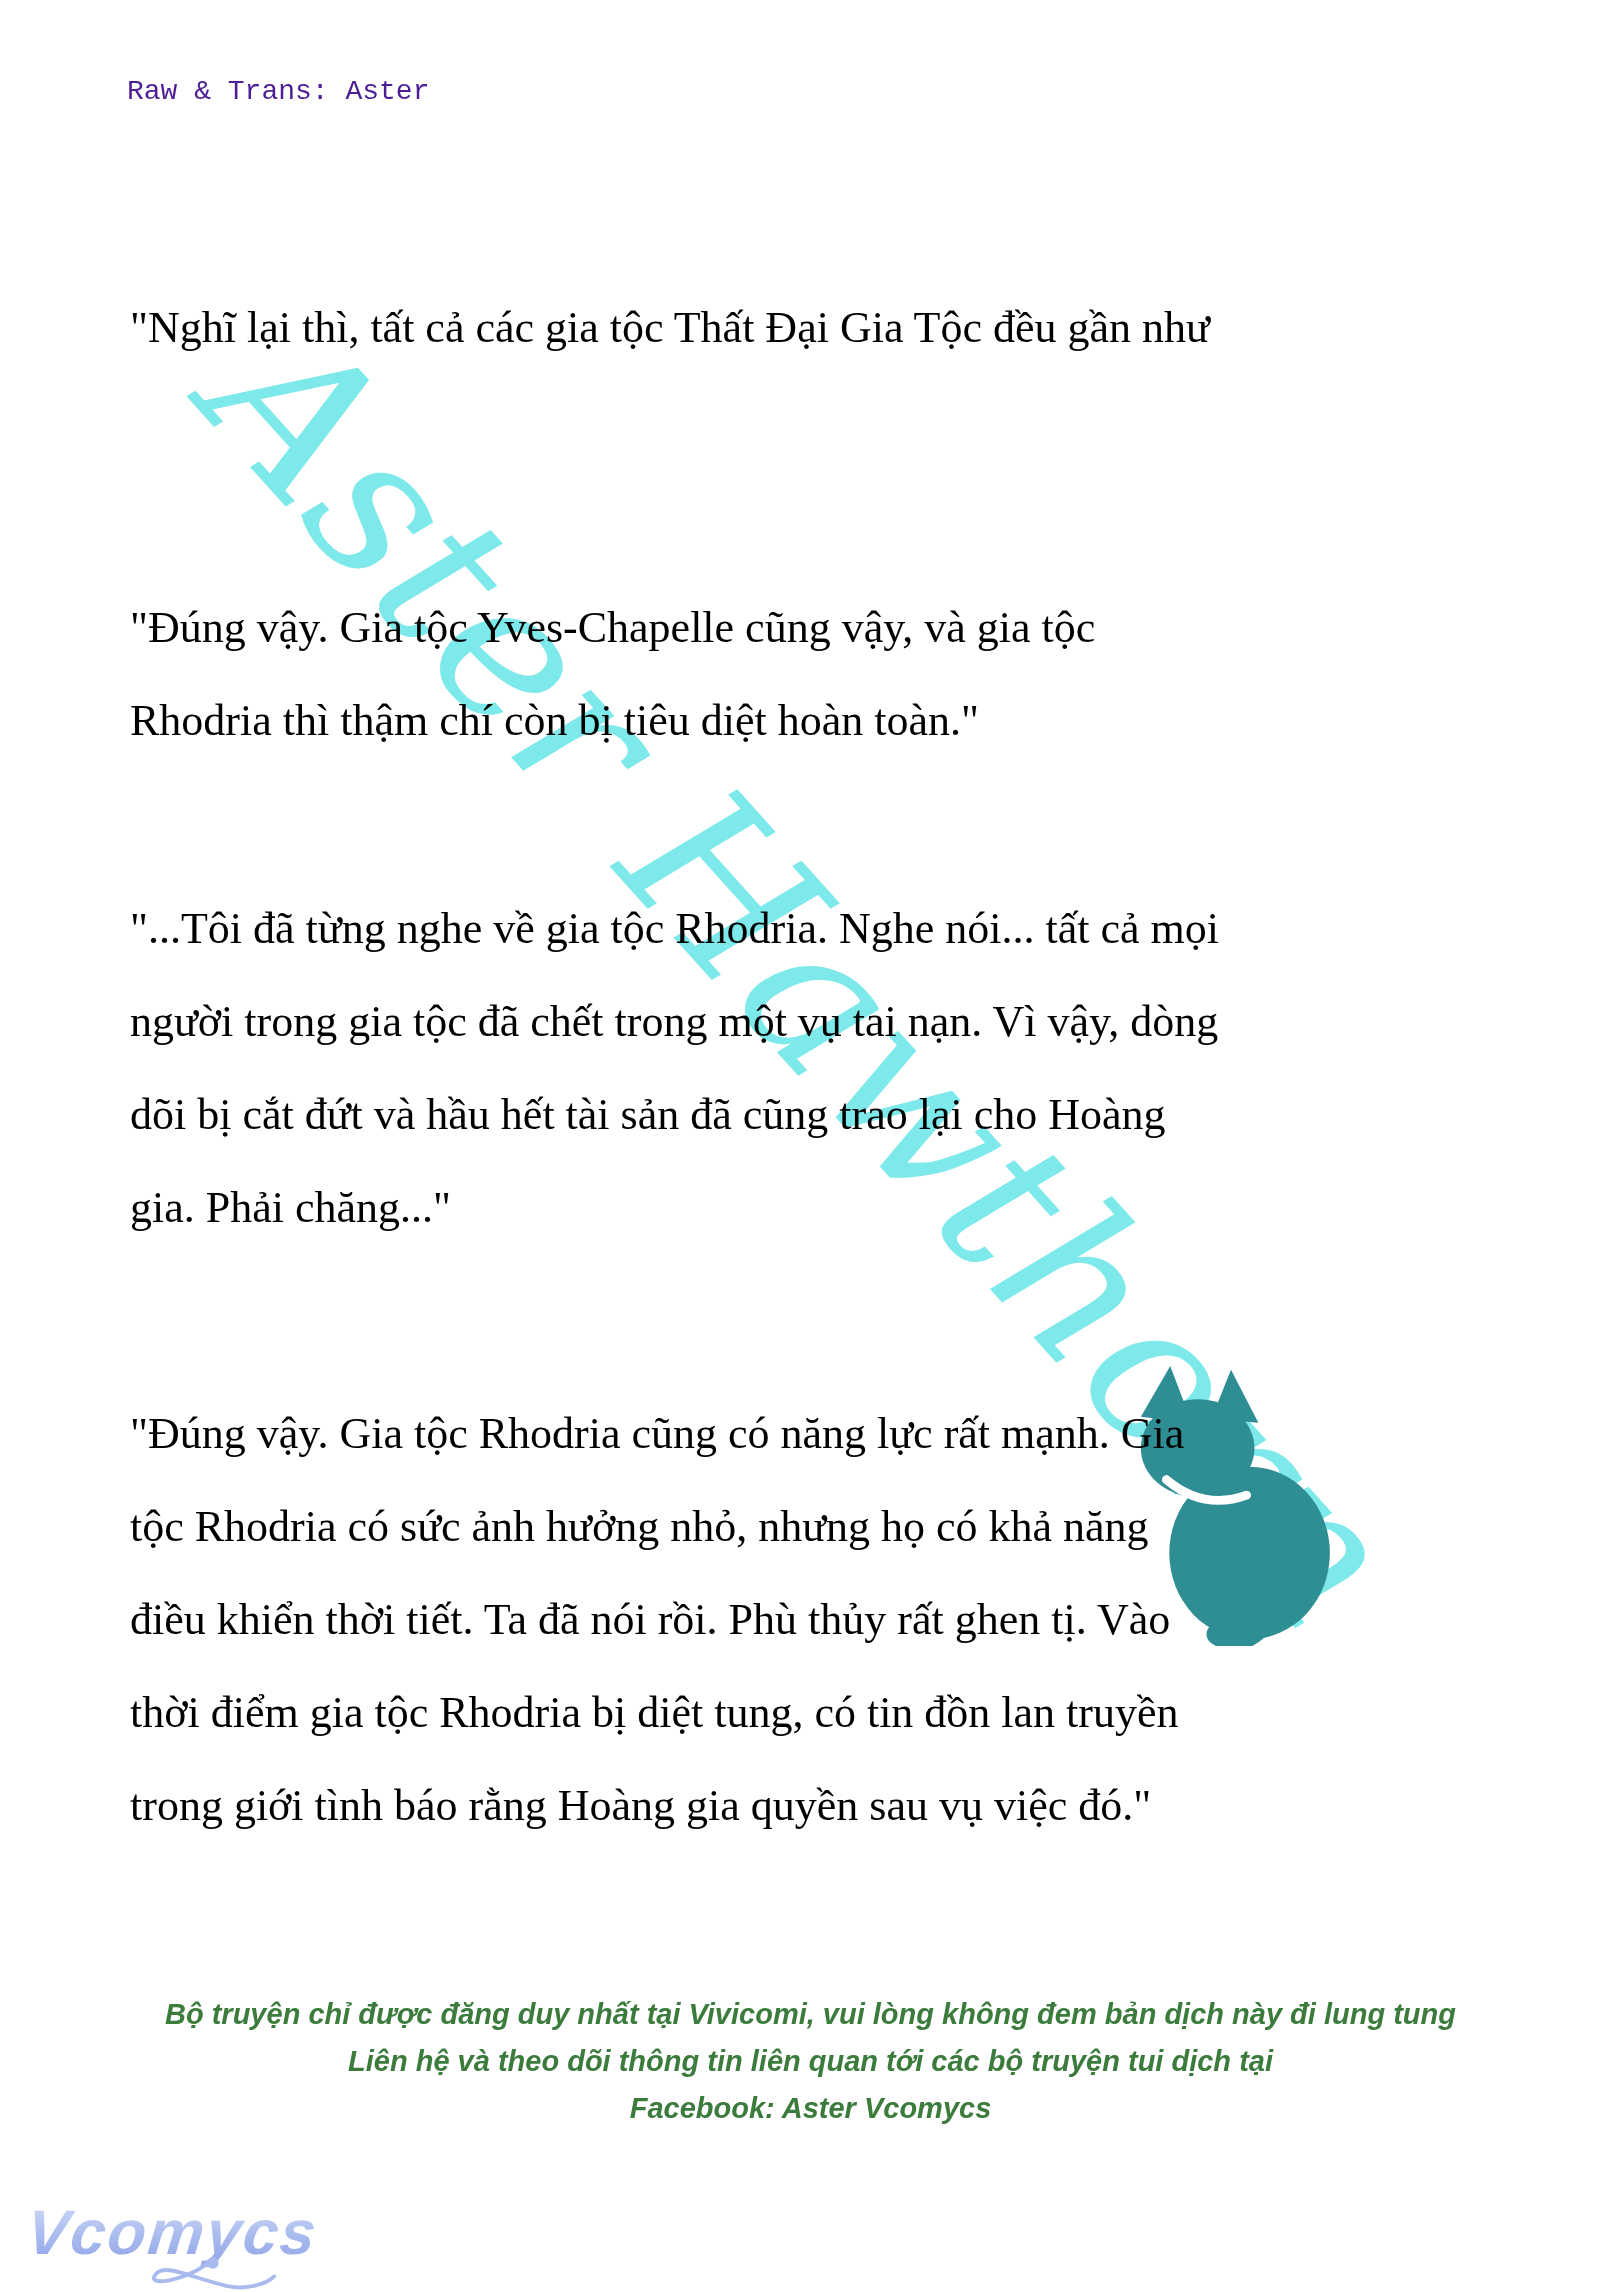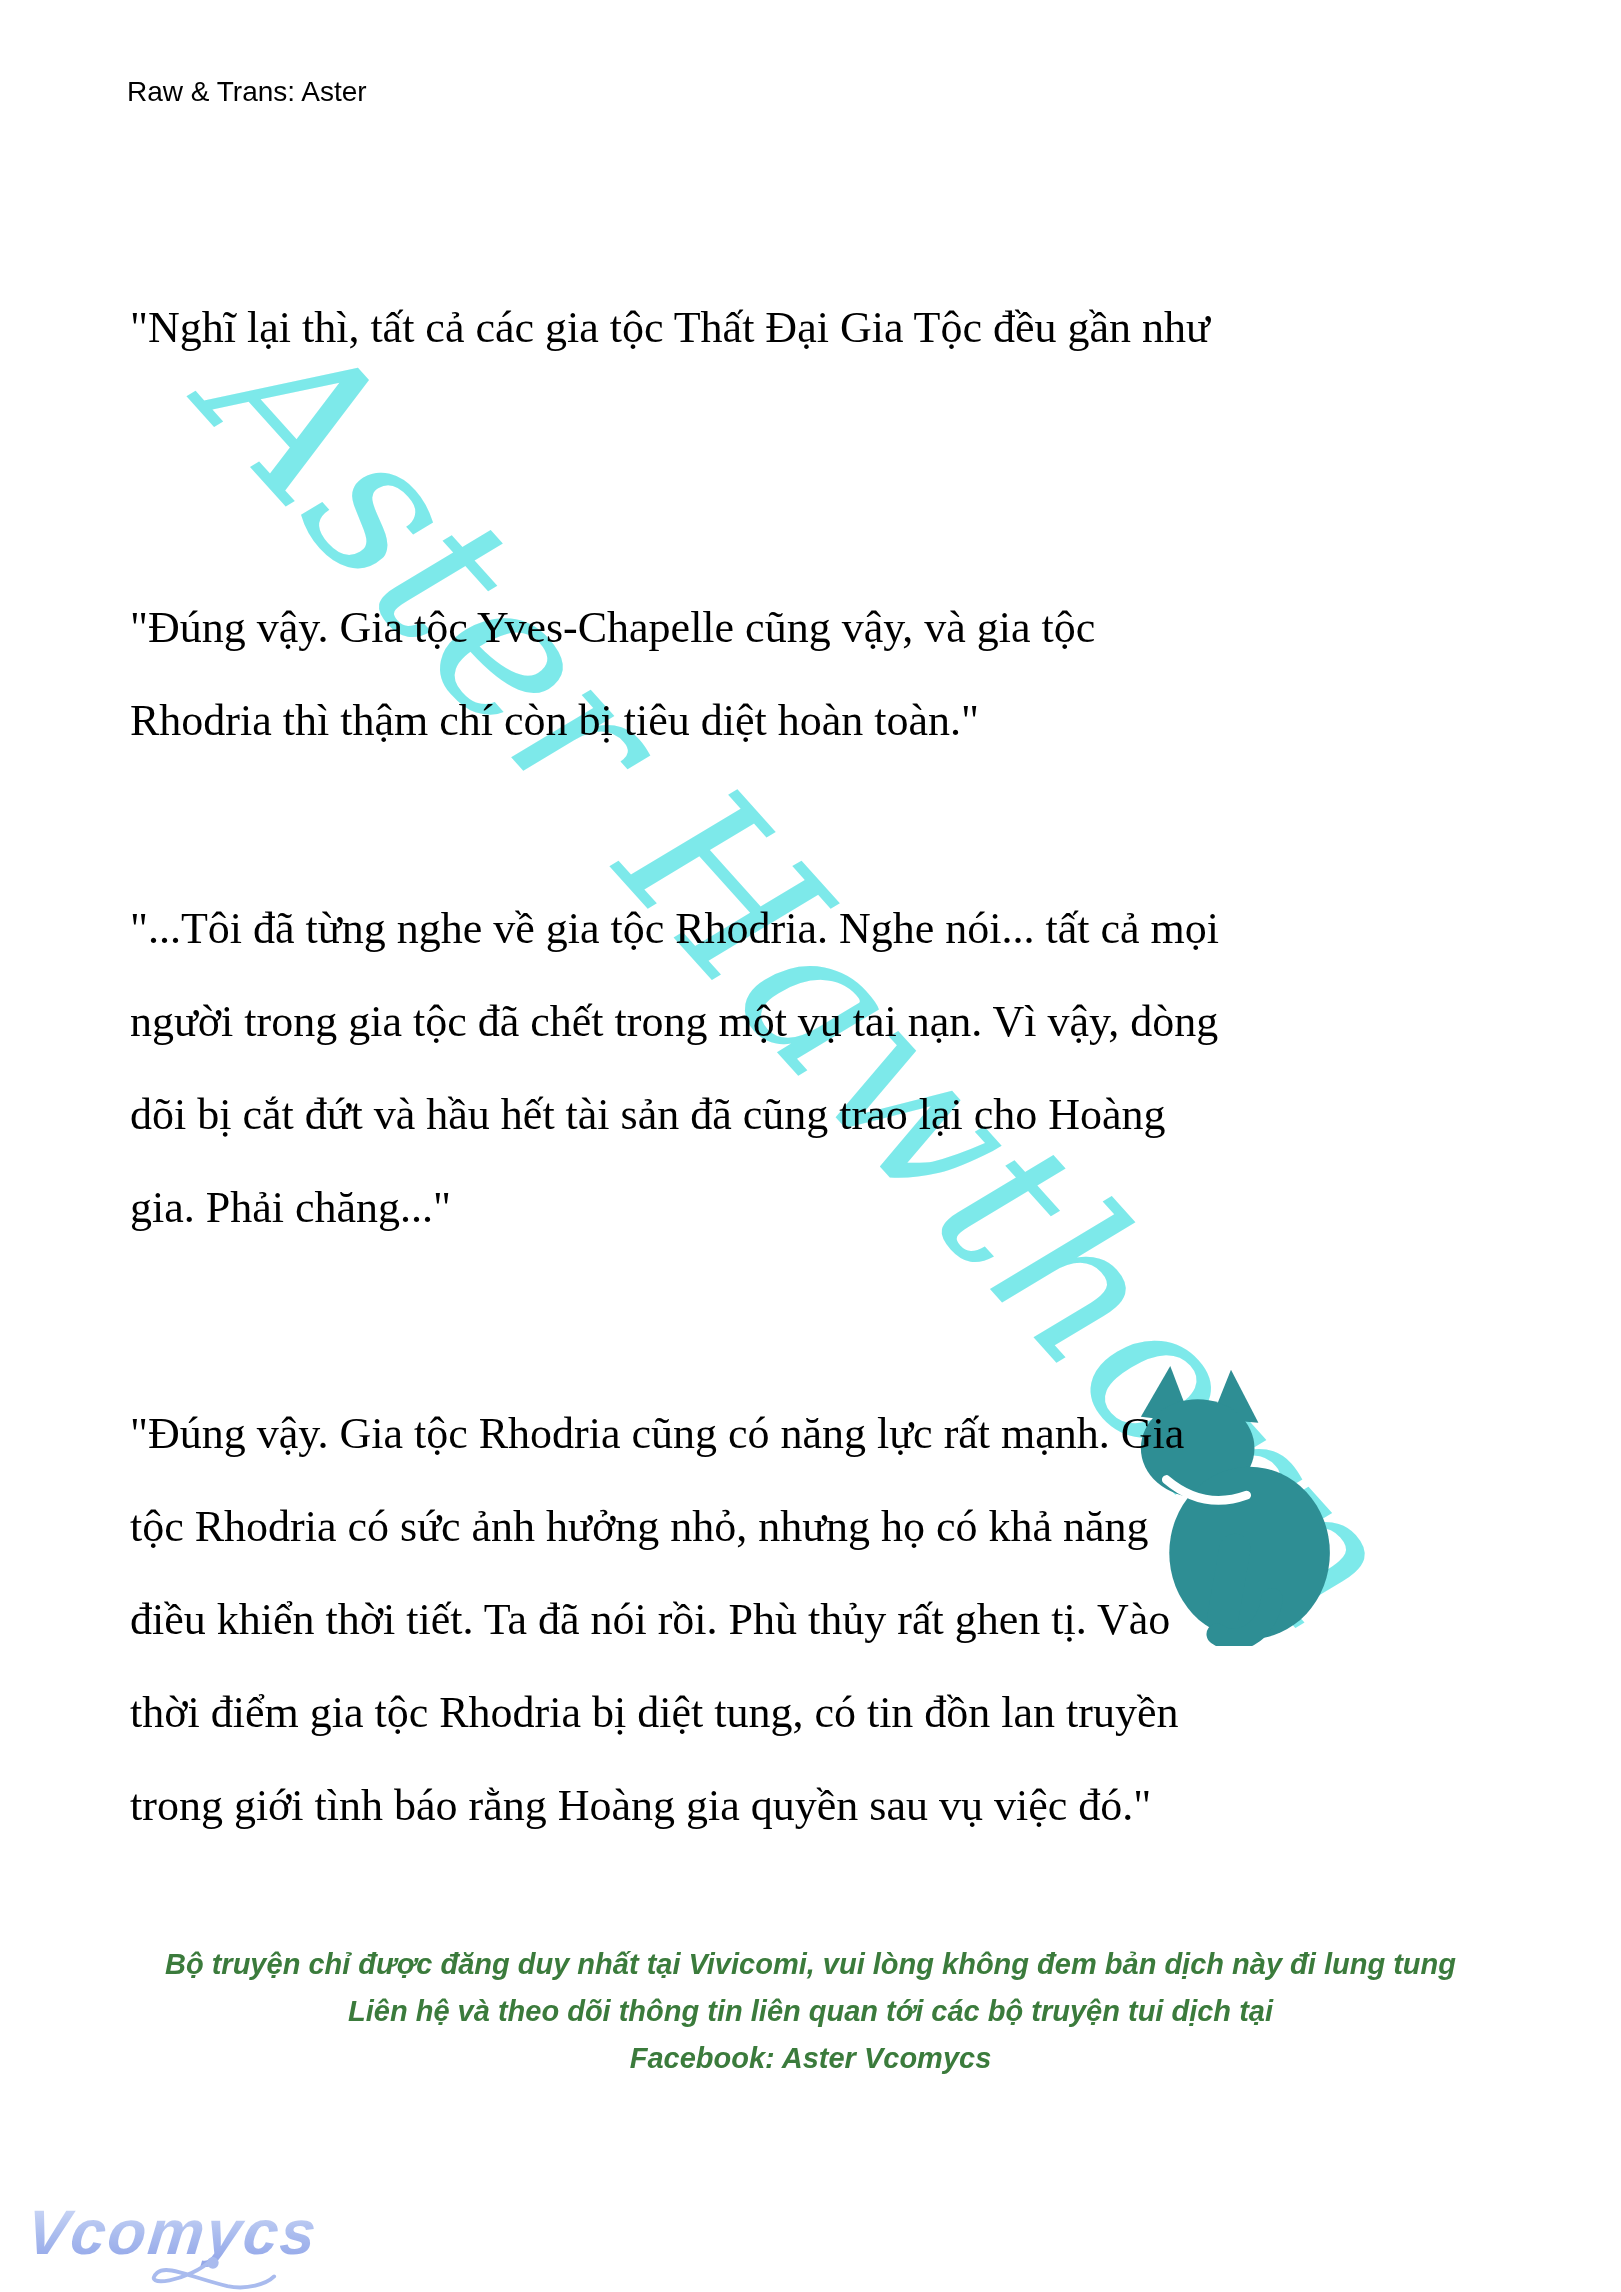--- a/index.html
+++ b/index.html
@@ -5,22 +5,22 @@
     html,body { margin:0; padding:0; background:#ffffff; }
     .page {
       position:relative;
       width:1621px; height:2293px;
       background:#ffffff;
       overflow:hidden;
       font-family:"Liberation Serif", serif;
     }
     .header {
       position:absolute; left:127px; top:76px;
-      font-family:Liberation Sans, sans-serif;
-      font-size:28px; color:#000000;
+      font-family:Liberation Mono, monospace;
+      font-size:28px; color:#4c1d95;
       z-index:3;
     }
     .watermark {
       position:absolute; left:323px; top:294px;
       transform:rotate(48deg); transform-origin:0 0;
       font-family:"DejaVu Serif", serif;
       font-style:italic;
       font-size:201px; line-height:1;
       color:#7de9ea;
       white-space:nowrap;
@@ -35,21 +35,21 @@
       position:absolute; left:130px; margin:0;
       font-size:44px; line-height:93px; color:#000000;
       z-index:3;
     }
     .para .line { display:block; white-space:nowrap; }
     .p1 { top:281px; }
     .p2 { top:581px; }
     .p3 { top:882px; }
     .p4 { top:1387px; }
     .footer {
-      position:absolute; left:0; top:1941px; width:1621px;
+      position:absolute; left:0; top:1991px; width:1621px;
       text-align:center;
       font-family:"Liberation Sans", sans-serif;
       font-style:italic; font-weight:bold;
       font-size:29px; line-height:47px;
       color:#3b7b3c;
       z-index:3;
     }
     .footer .fline { display:block; white-space:nowrap; }
     .logo-wrap {
       position:absolute; left:27.4px; top:2196px;

